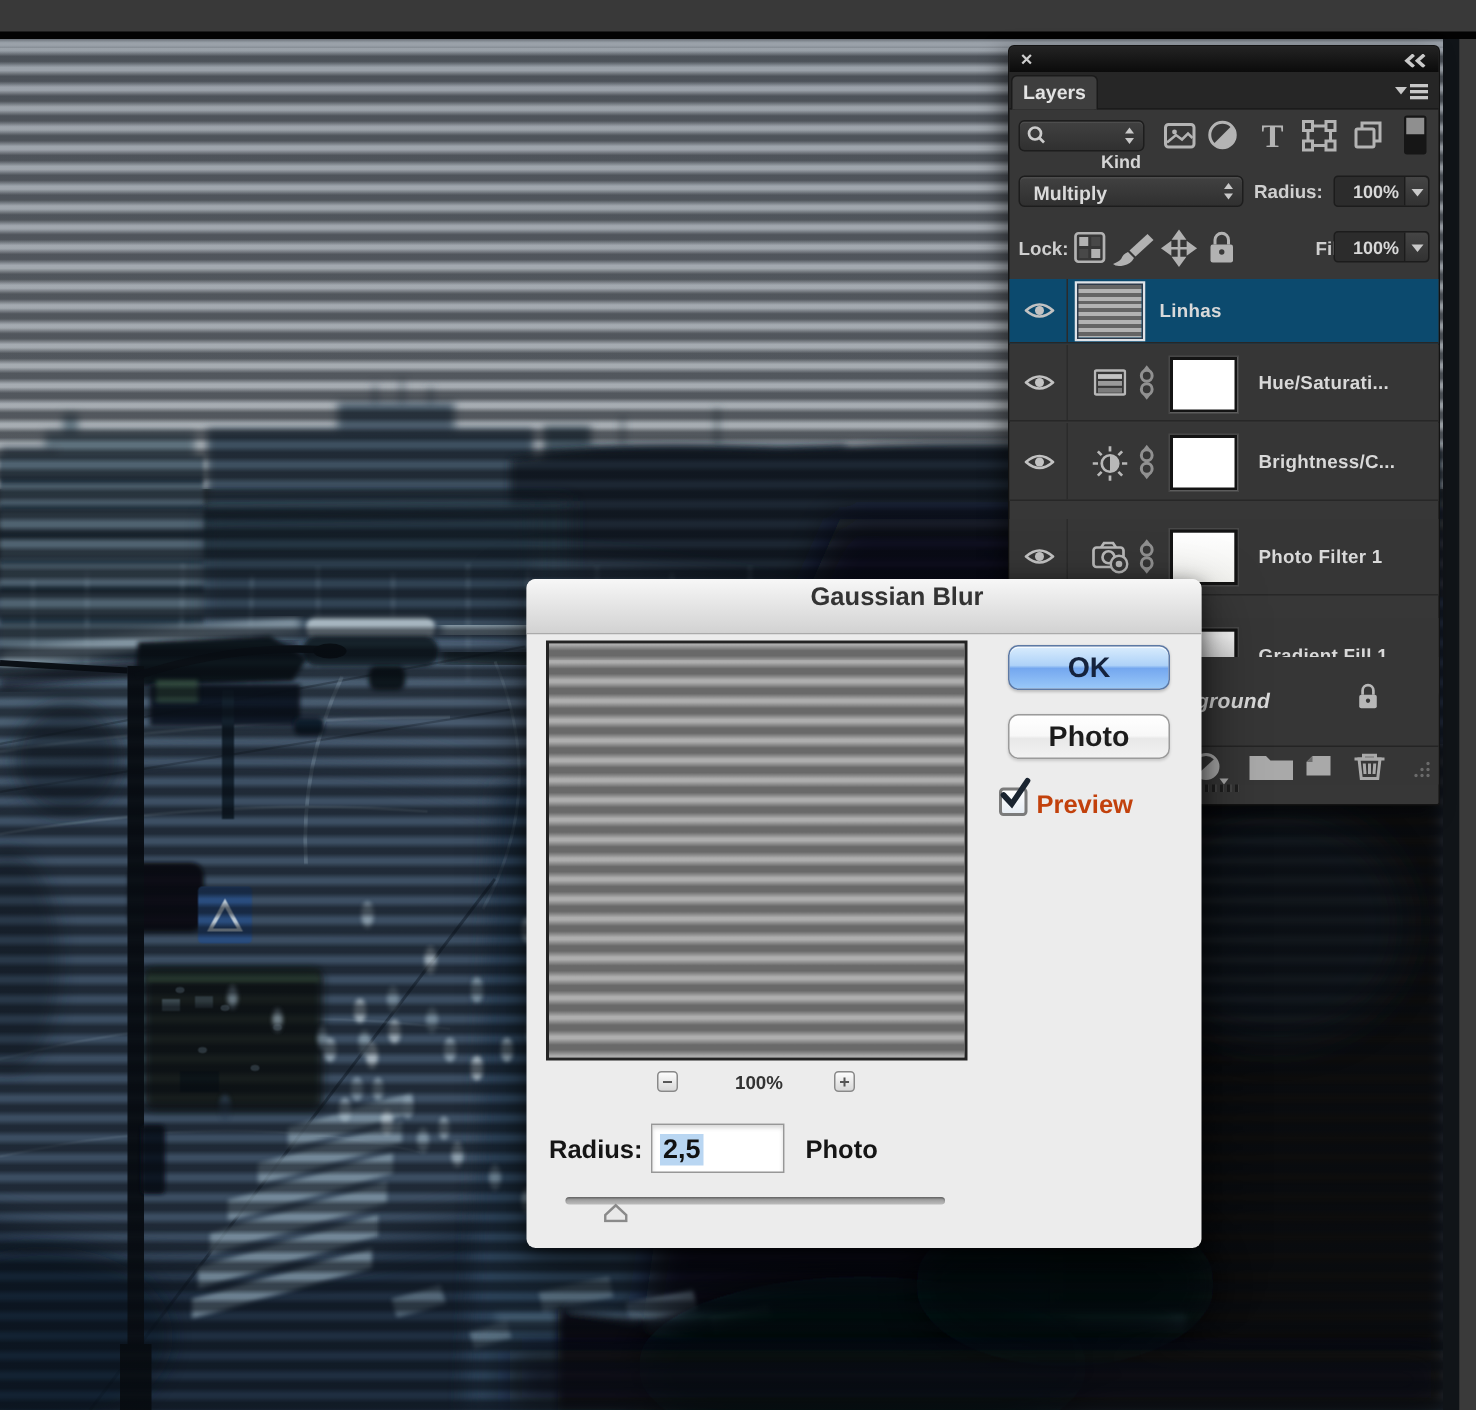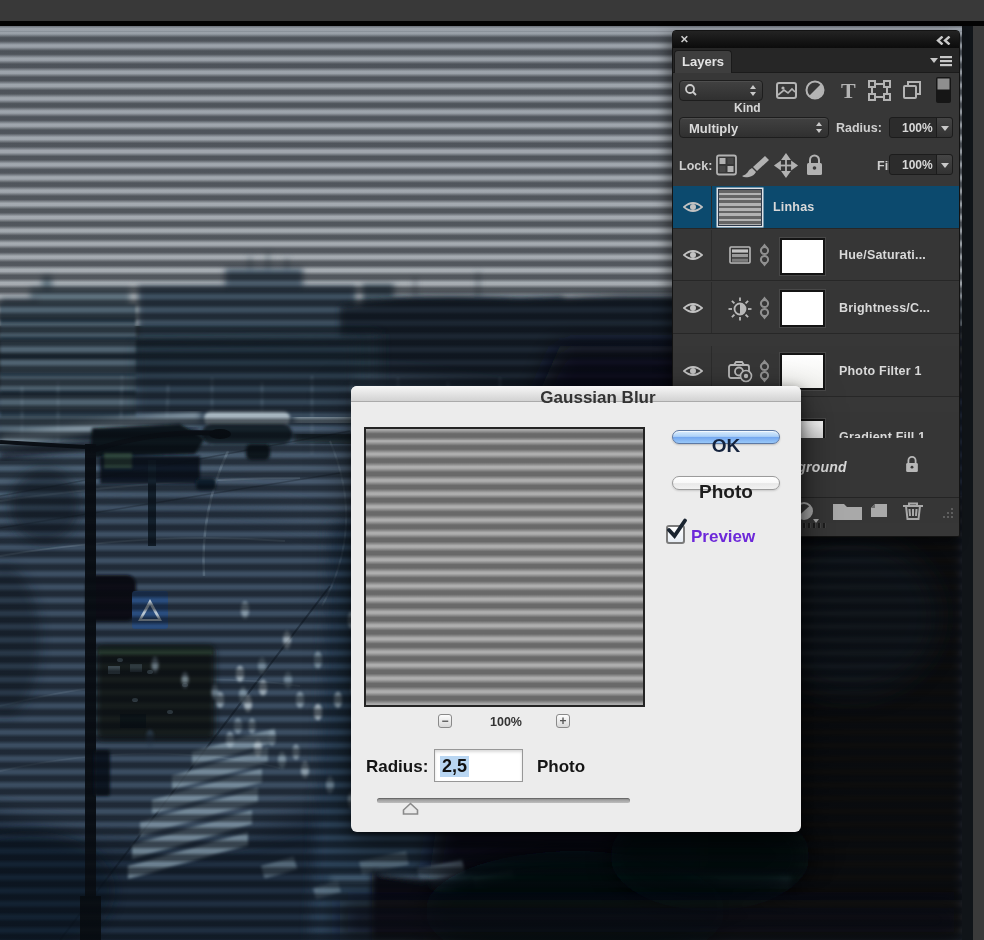--- a/index.html
+++ b/index.html
@@ -58,52 +58,52 @@
 .mask { position:absolute; left:107px; top:8px; width:45px; height:37px; background:#ffffff; border:2px solid #141414; box-shadow:0 0 0 1px #484848;}
 #ptools { position:absolute; left:0; top:466px; width:100%; height:26px; border-top:1px solid #242424; background:#363636;}
 #pdots { position:absolute; left:130px; top:492px; width:24px; height:5px;
   background:repeating-linear-gradient(90deg,#1e1e1e 0 2px,#454545 2px 3px, #363636 3px 5px);}
 #pgrip { position:absolute; right:4px; top:475px;}
 
 
 #dlg { position:absolute; left:351px; top:386px; width:450px; height:446px; z-index:4;
   background:#ececec; border-radius:6px;
   box-shadow:0 16px 40px rgba(0,0,0,.55), 0 3px 12px rgba(0,0,0,.45); }
-#dtitle { position:absolute; left:0; top:0; width:100%; height:16px;
+#dtitle { position:absolute; left:0; top:0; width:100%; height:37px;
   background:linear-gradient(#f7f7f7,#d2d2d2); border-bottom:1px solid #aaaaaa; border-radius:6px 6px 0 0;
   text-align:center; font-size:17px; font-weight:bold; color:#333; line-height:24px;padding-left:44px; }
 #pv { position:absolute; left:13px; top:41px; width:281px; height:280px; border:2px solid #242424;
   background:repeating-linear-gradient(180deg,#aeaeae 0px,#aeaeae 1.6px,#696969 5.7px,#696969 9.1px,#aeaeae 13.2px); background-position:0 11.1px; }
 .zbtn { position:absolute; width:14px; height:14px; border:1px solid #898989; border-radius:3px;
   background:linear-gradient(#fdfdfd,#d8d8d8); font-size:12px; font-weight:bold; color:#555;
   text-align:center; line-height:13px; }
 #zminus { left:87px; top:328px; }
 #zplus { left:205px; top:328px; }
 #zpct { position:absolute; left:125px; top:329px; width:60px; text-align:center; font-size:12.5px; font-weight:bold; color:#333;}
 #radlbl { position:absolute; left:15px; top:371px; font-size:17px; font-weight:bold; color:#151515;}
 #radin { position:absolute; left:83px; top:363px; width:89px; height:33px; background:#ffffff;
   border:1px solid #979797; box-shadow:inset 0 2px 3px rgba(0,0,0,.15);}
 #radin span { position:absolute; left:5px; top:6px; font-size:18px; font-weight:bold; color:#111;
   background:#b9d6f2; padding:0 2px;}
 #pixlbl { position:absolute; left:186px; top:371px; font-size:17px; font-weight:bold; color:#151515;}
 #strack { position:absolute; left:26px; top:412px; width:253px; height:5px; border-radius:3px;
   background:linear-gradient(#8d8d8d,#bdbdbd); box-shadow:inset 0 1px 1px rgba(0,0,0,.3);}
 #sthumb { position:absolute; left:51px; top:416px; }
-.mbtn { position:absolute; left:321px; width:108px; height:14px; border-radius:7px;
+.mbtn { position:absolute; left:321px; width:108px; height:30px; border-radius:7px;
   text-align:center; font-size:19px; font-weight:bold; line-height:29px; }
 #okbtn { top:44px; border:1px solid #5d79a4; color:#15233d;
   background:linear-gradient(180deg,#d9ecfd 0%,#aed2f8 45%,#74a7ef 52%,#99c8f8 100%);
   box-shadow:inset 0 1px 0 rgba(255,255,255,.7), 0 1px 2px rgba(0,0,0,.2);}
 #cnbtn { top:90px; border:1px solid #9b9b9b; color:#1c1c1c;
   background:linear-gradient(180deg,#ffffff 0%,#f8f8f8 48%,#e8e8e8 55%,#f2f2f2 100%);
   box-shadow:0 1px 2px rgba(0,0,0,.15);}
 #chk { position:absolute; left:315px; top:139px; width:19px; height:19px; border:2px solid #7b7b7b;
   border-radius:3px; background:linear-gradient(#ffffff,#e7edf4); }
 #chkmark { position:absolute; left:314px; top:132px; }
-#prevlbl { position:absolute; left:340px; top:141px; font-size:17px; font-weight:bold; color:#6d28d9;}
+#prevlbl { position:absolute; left:340px; top:141px; font-size:17px; font-weight:bold; color:#c2410c;}
 </style>
 </head>
 <body>
 <div id="stage">
   <div id="topbar"></div>
   <div id="topline"></div>
   <svg id="photo" width="962" height="914" viewBox="0 0 962 914">
     <defs>
       <linearGradient id="skyg" x1="0" y1="0" x2="0" y2="1">
         <stop offset="0" stop-color="#9aa1a9"></stop>

